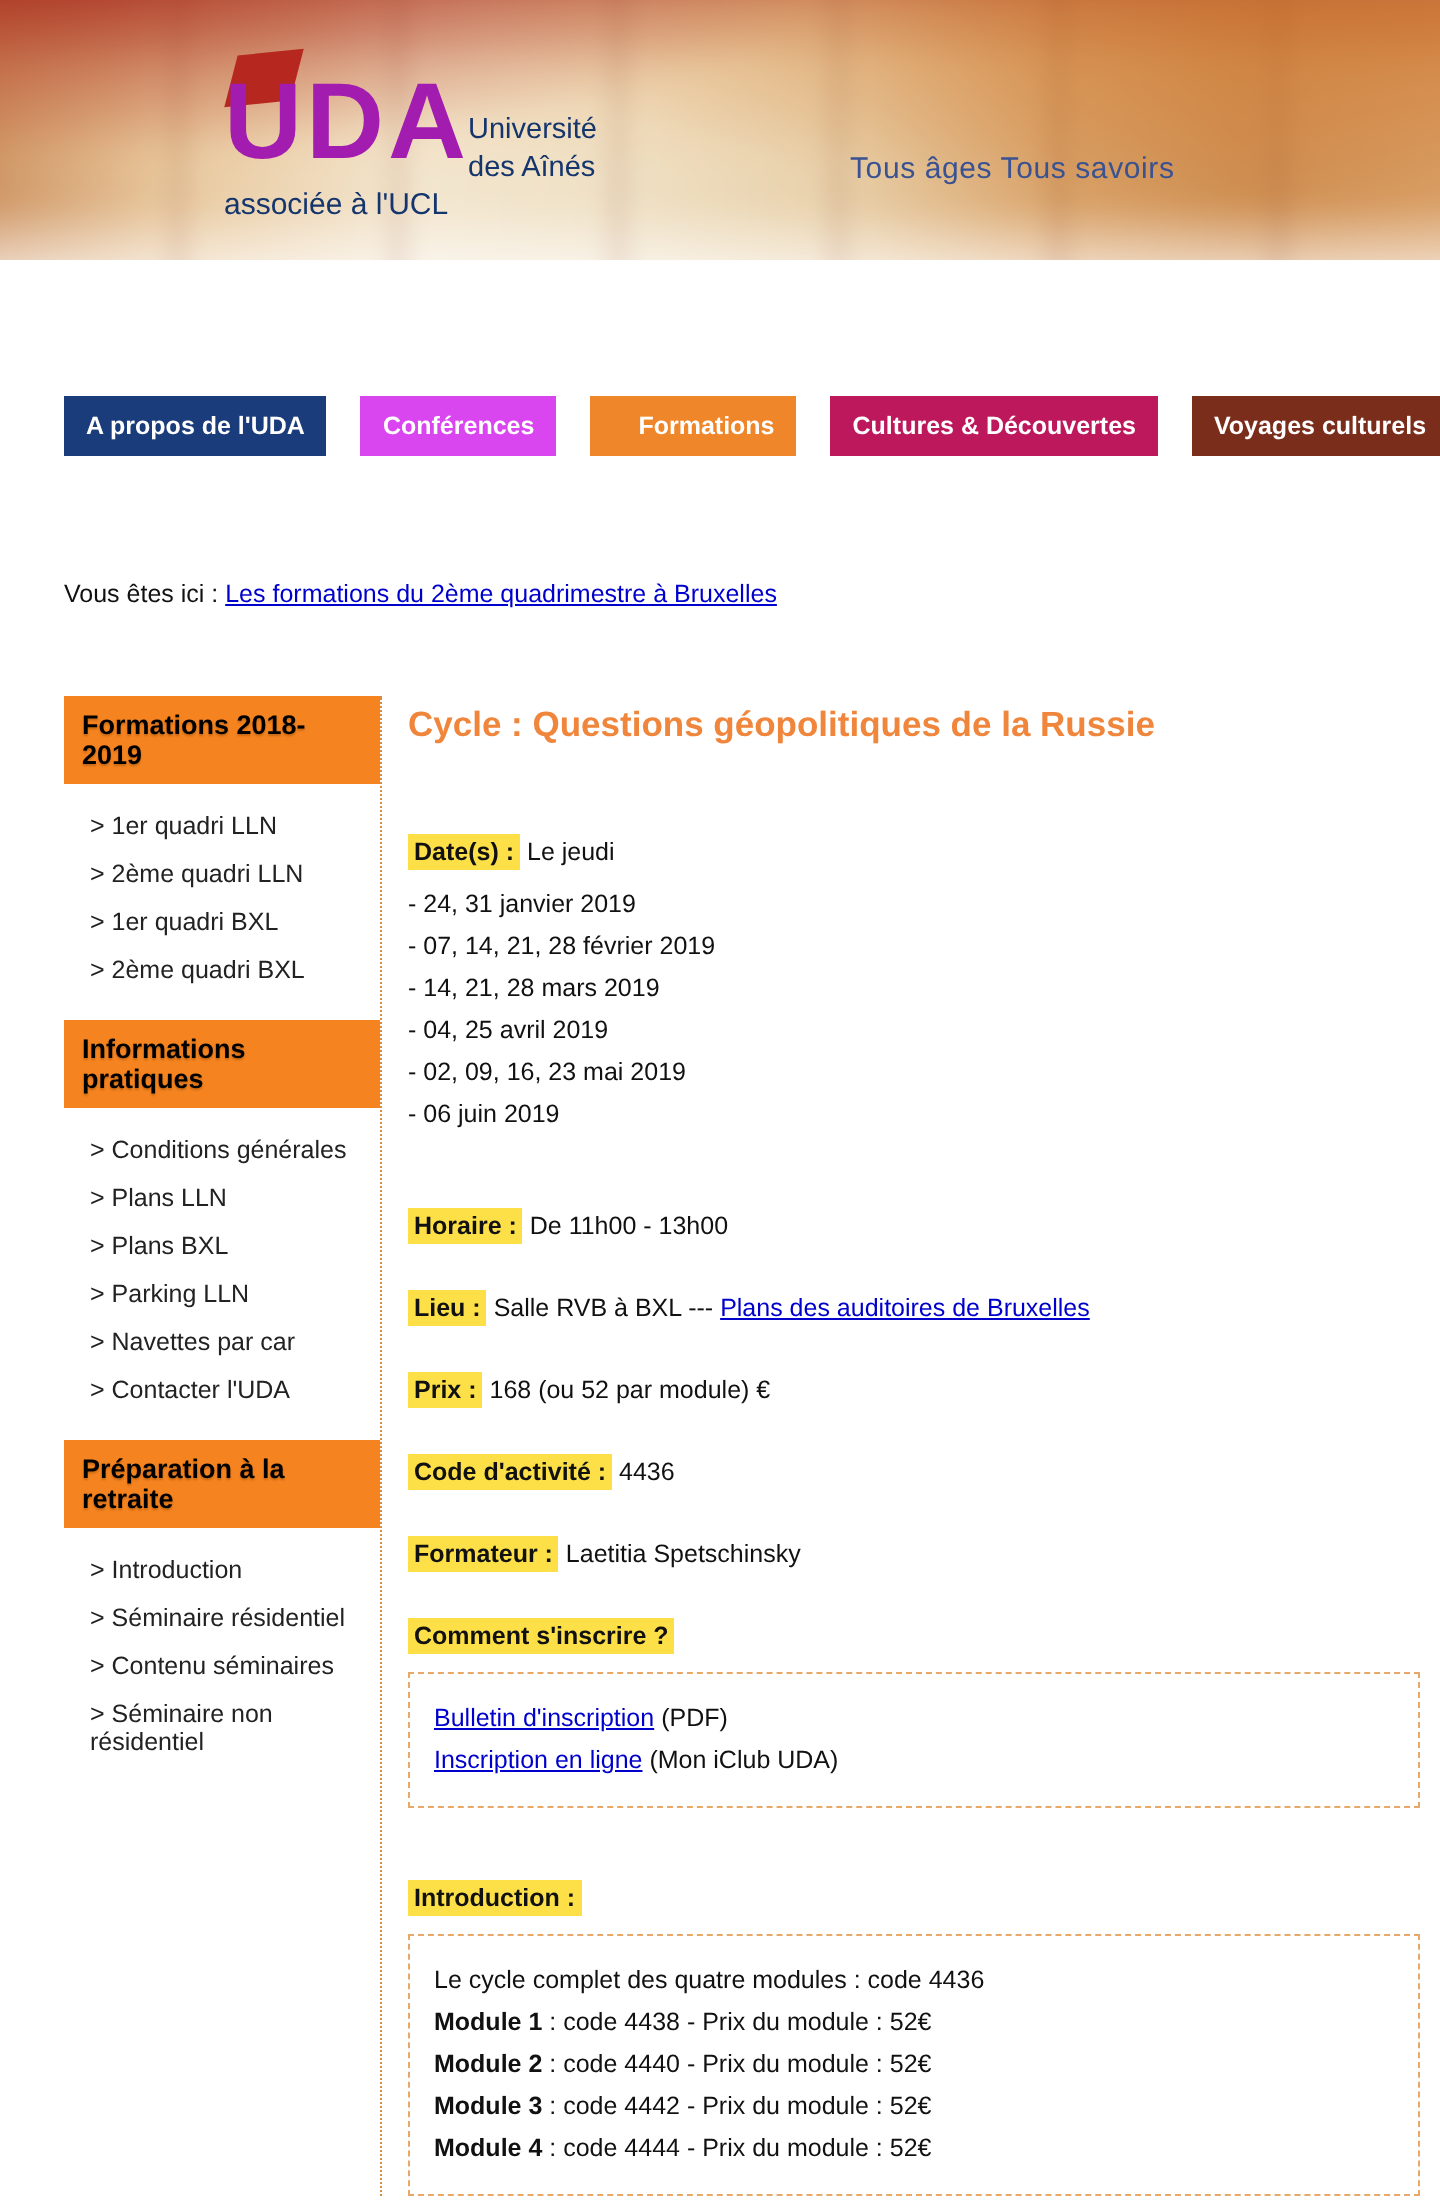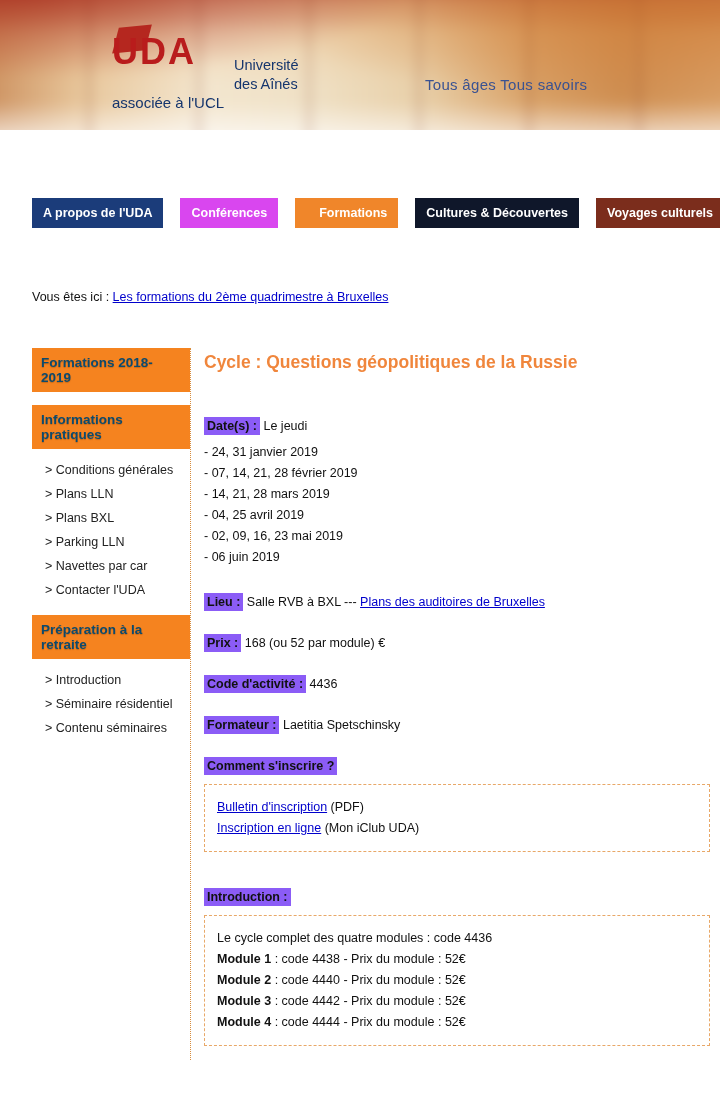--- a/index.html
+++ b/index.html
@@ -23,21 +23,21 @@
       linear-gradient(180deg, rgba(255,255,255,0) 70%, #ffffff 100%),
       linear-gradient(90deg, #c98a58 0%, #e8c79c 14%, #f3e6cf 30%, #efe0c4 44%, #e8cfa8 58%, #d9a268 72%, #cf8f52 84%, #dba269 100%);
     filter: blur(6px);
   }
   .logo-red-accent {
     position:absolute; left:116px; top:26px; width:32px; height:26px;
     background:#b5271f; transform:skewX(-20deg) rotate(-6deg);
   }
   .logo-uda {
     position:absolute; left:112px; top:34px;
-    font-size:36px; font-weight:bold; color:#b91c1c; letter-spacing:2px; line-height:1;
+    font-size:54px; font-weight:bold; color:#a21caf; letter-spacing:2px; line-height:1;
   }
   .logo-sub {
     position:absolute; left:234px; top:56px;
     font-size:14.5px; color:#15356d; line-height:1.3;
   }
   .logo-assoc {
     position:absolute; left:112px; top:94px;
     font-size:15px; color:#15356d;
   }
   .tagline {
@@ -63,35 +63,35 @@
   .content { display:flex; margin-top:44px; align-items:stretch; }
   .sidebar { width:190px; padding-left:32px; flex:0 0 auto; }
   .main {
     flex:1 1 auto; border-left:1px dotted #d88c3c;
     padding:4px 10px 0 13px; min-height:712px;
   }
 
   
   .sb-section { margin-bottom:13px; }
   .sb-header {
-    background:#f5831f; color:#0c4a6e; font-weight:bold; font-size:13.5px;
+    background:#f5831f; color:#000000; font-weight:bold; font-size:13.5px;
     padding:7px 9px; text-shadow:0 1px 1px rgba(120,60,0,0.35);
   }
   .sb-items { list-style:none; margin-top:9px; }
   .sb-items li {
     font-size:12.5px; color:#222; padding:5px 0 5px 13px; cursor:pointer;
   }
   .sb-items li::before { content:"> "; }
 
   
   .page-title { color:#f0863c; font-size:17.5px; font-weight:bold; }
   .field { margin-top:27px; font-size:12.5px; }
   .field-first { margin-top:46px; }
   .hl {
-    background:#8b5cf6; font-weight:bold; padding:2px 3px;
+    background:#fde047; font-weight:bold; padding:2px 3px;
   }
   .dates-list { margin-top:9px; }
   .dates-list div { font-size:12.5px; line-height:21px; }
   .box {
     border:1px dashed #e8a868; margin-top:11px; padding:12px 12px;
     font-size:12.5px;
   }
   .box .line { line-height:21px; }
   .gap-lg { margin-top:38px; }
 </style>
@@ -107,55 +107,62 @@
     <div>des Aînés</div>
   </div>
   <div class="logo-assoc">associée à l'UCL</div>
   <div class="tagline">Tous âges Tous savoirs</div>
 </div>
 
 <div class="nav">
   <div class="nav-item" style="background-color: rgb(27, 60, 122);">A propos de l'UDA</div>
   <div class="nav-item" style="background-color: #d946ef;">Conférences</div>
   <div class="nav-item" style="background-color: rgb(240, 134, 42); padding-left: 24px;">Formations</div>
-  <div class="nav-item" style="background-color: #0f172a;">Cultures &amp; Découvertes</div>
+  <div class="nav-item" style="background-color: #be185d;">Cultures &amp; Découvertes</div>
   <div class="nav-item" style="background-color: rgb(123, 45, 28);">Voyages culturels</div>
 
 </div>
 
 <div class="breadcrumb">
   <span>Vous êtes ici : </span><a class="lnk">Les formations du 2ème quadrimestre à Bruxelles</a>
 </div>
 
 <div class="content">
 
   <div class="sidebar">
 
     <div class="sb-section">
       <div class="sb-header">Formations 2018-2019</div>
+      <ul class="sb-items">
+        <li>1er quadri LLN</li>
+        <li>2ème quadri LLN</li>
+        <li>1er quadri BXL</li>
+        <li>2ème quadri BXL</li>
+      </ul>
     </div>
 
     <div class="sb-section">
       <div class="sb-header">Informations pratiques</div>
       <ul class="sb-items">
         <li>Conditions générales</li>
         <li>Plans LLN</li>
         <li>Plans BXL</li>
         <li>Parking LLN</li>
         <li>Navettes par car</li>
         <li>Contacter l'UDA</li>
       </ul>
     </div>
 
     <div class="sb-section">
       <div class="sb-header">Préparation à la retraite</div>
       <ul class="sb-items">
         <li>Introduction</li>
         <li>Séminaire résidentiel</li>
         <li>Contenu séminaires</li>
+        <li>Séminaire non résidentiel</li>
       </ul>
     </div>
 
   </div>
 
   <div class="main">
 
     <div class="page-title">Cycle : Questions géopolitiques de la Russie</div>
 
     <div class="field field-first">
@@ -163,20 +170,23 @@
       <div class="dates-list">
         <div>- 24, 31 janvier 2019</div>
         <div>- 07, 14, 21, 28 février 2019</div>
         <div>- 14, 21, 28 mars 2019</div>
         <div>- 04, 25 avril 2019</div>
         <div>- 02, 09, 16, 23 mai 2019</div>
         <div>- 06 juin 2019</div>
       </div>
     </div>
 
+    <div class="field gap-lg">
+      <span class="hl">Horaire :</span><span>  De 11h00 - 13h00</span>
+    </div>
 
     <div class="field">
       <span class="hl">Lieu :</span><span>  Salle RVB à BXL --- </span><a class="lnk">Plans des auditoires de Bruxelles</a>
     </div>
 
     <div class="field">
       <span class="hl">Prix :</span><span>  168 (ou 52 par module) €</span>
     </div>
 
     <div class="field">

